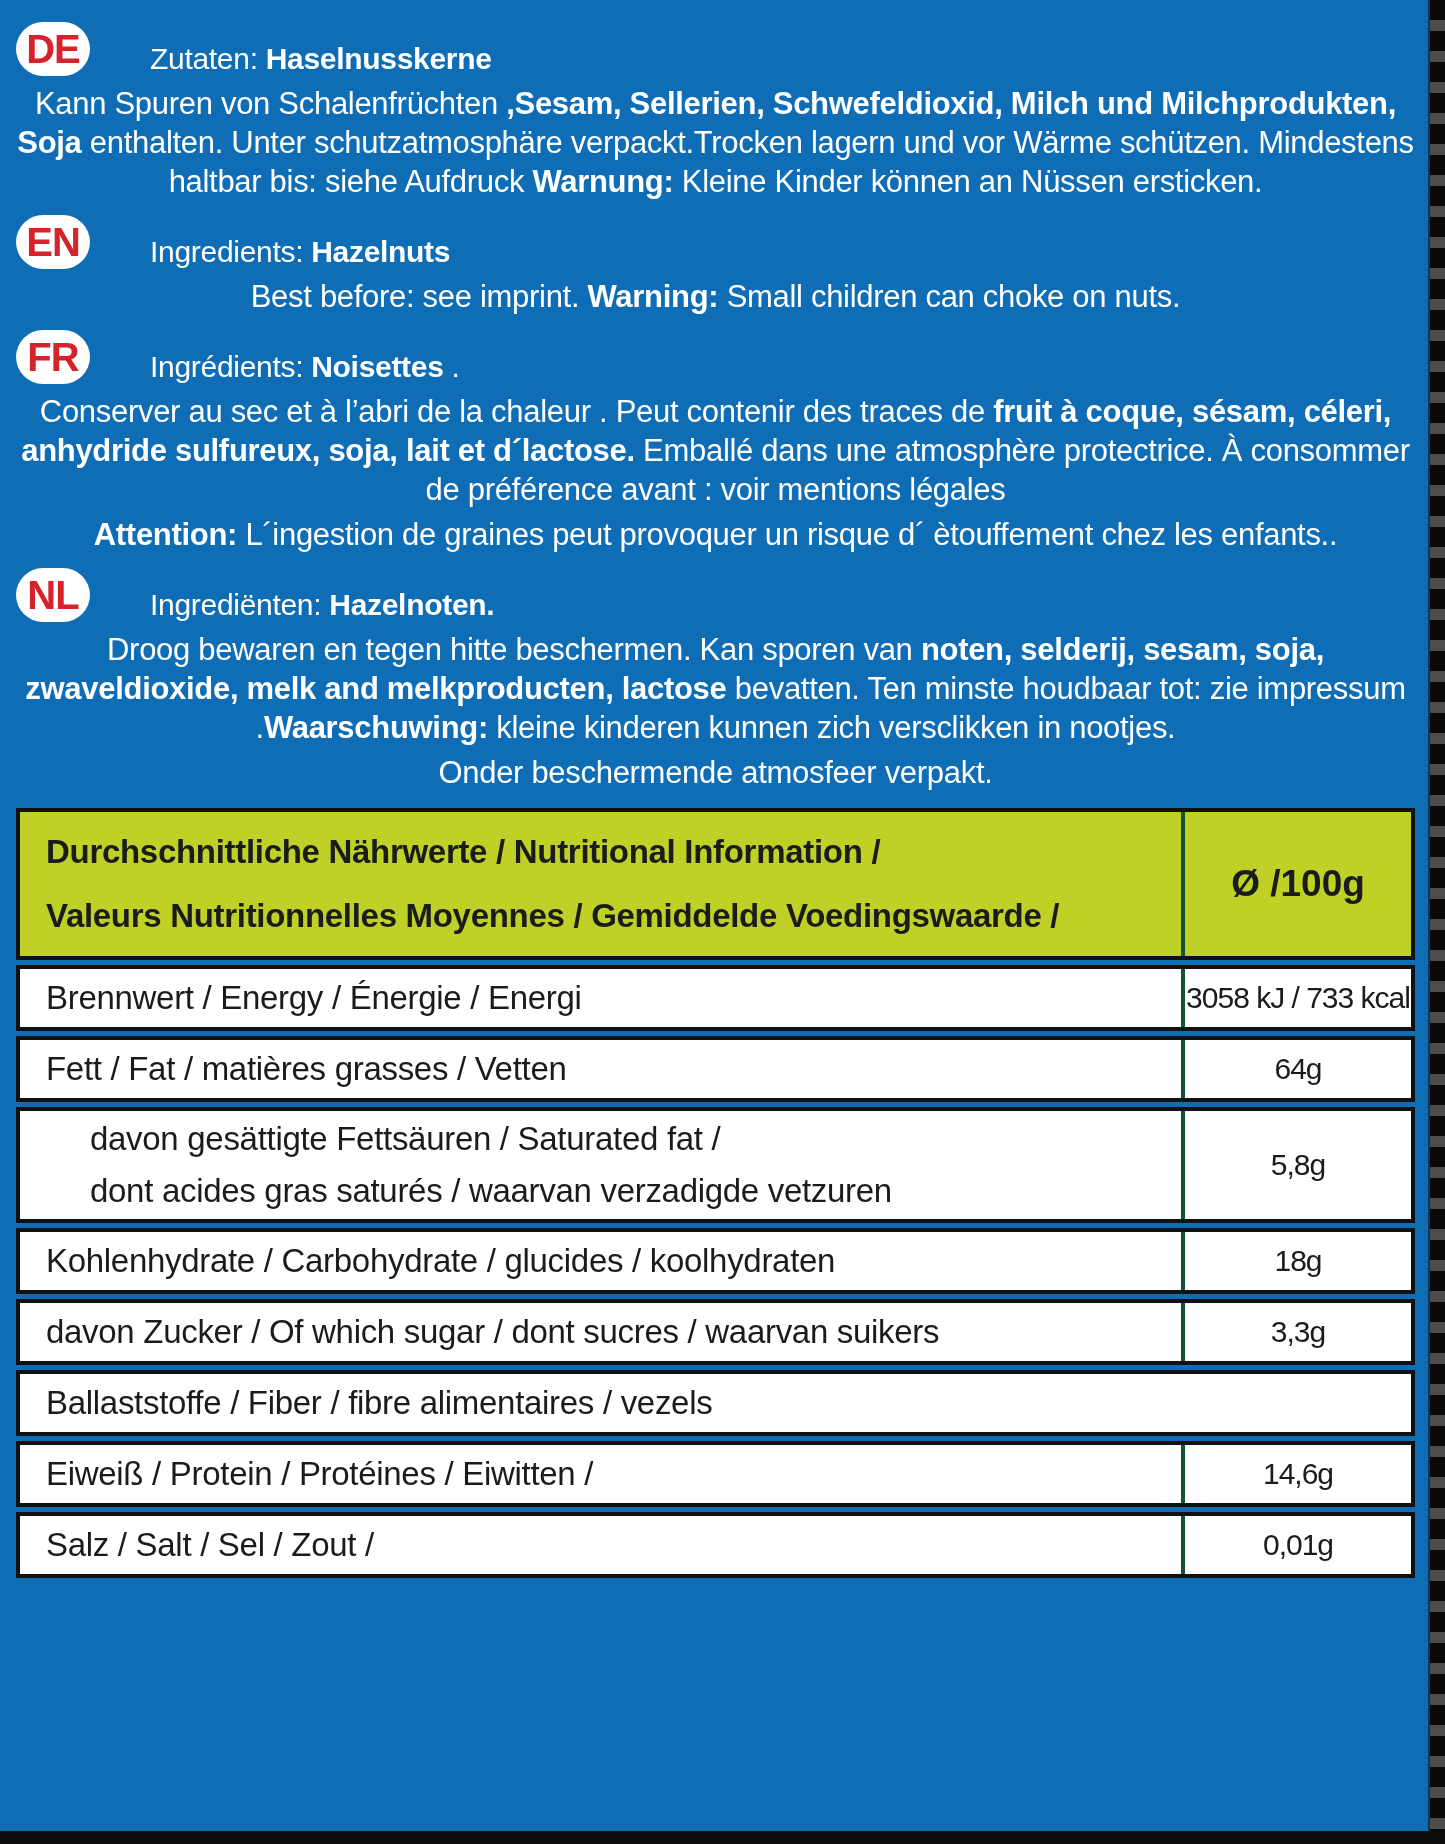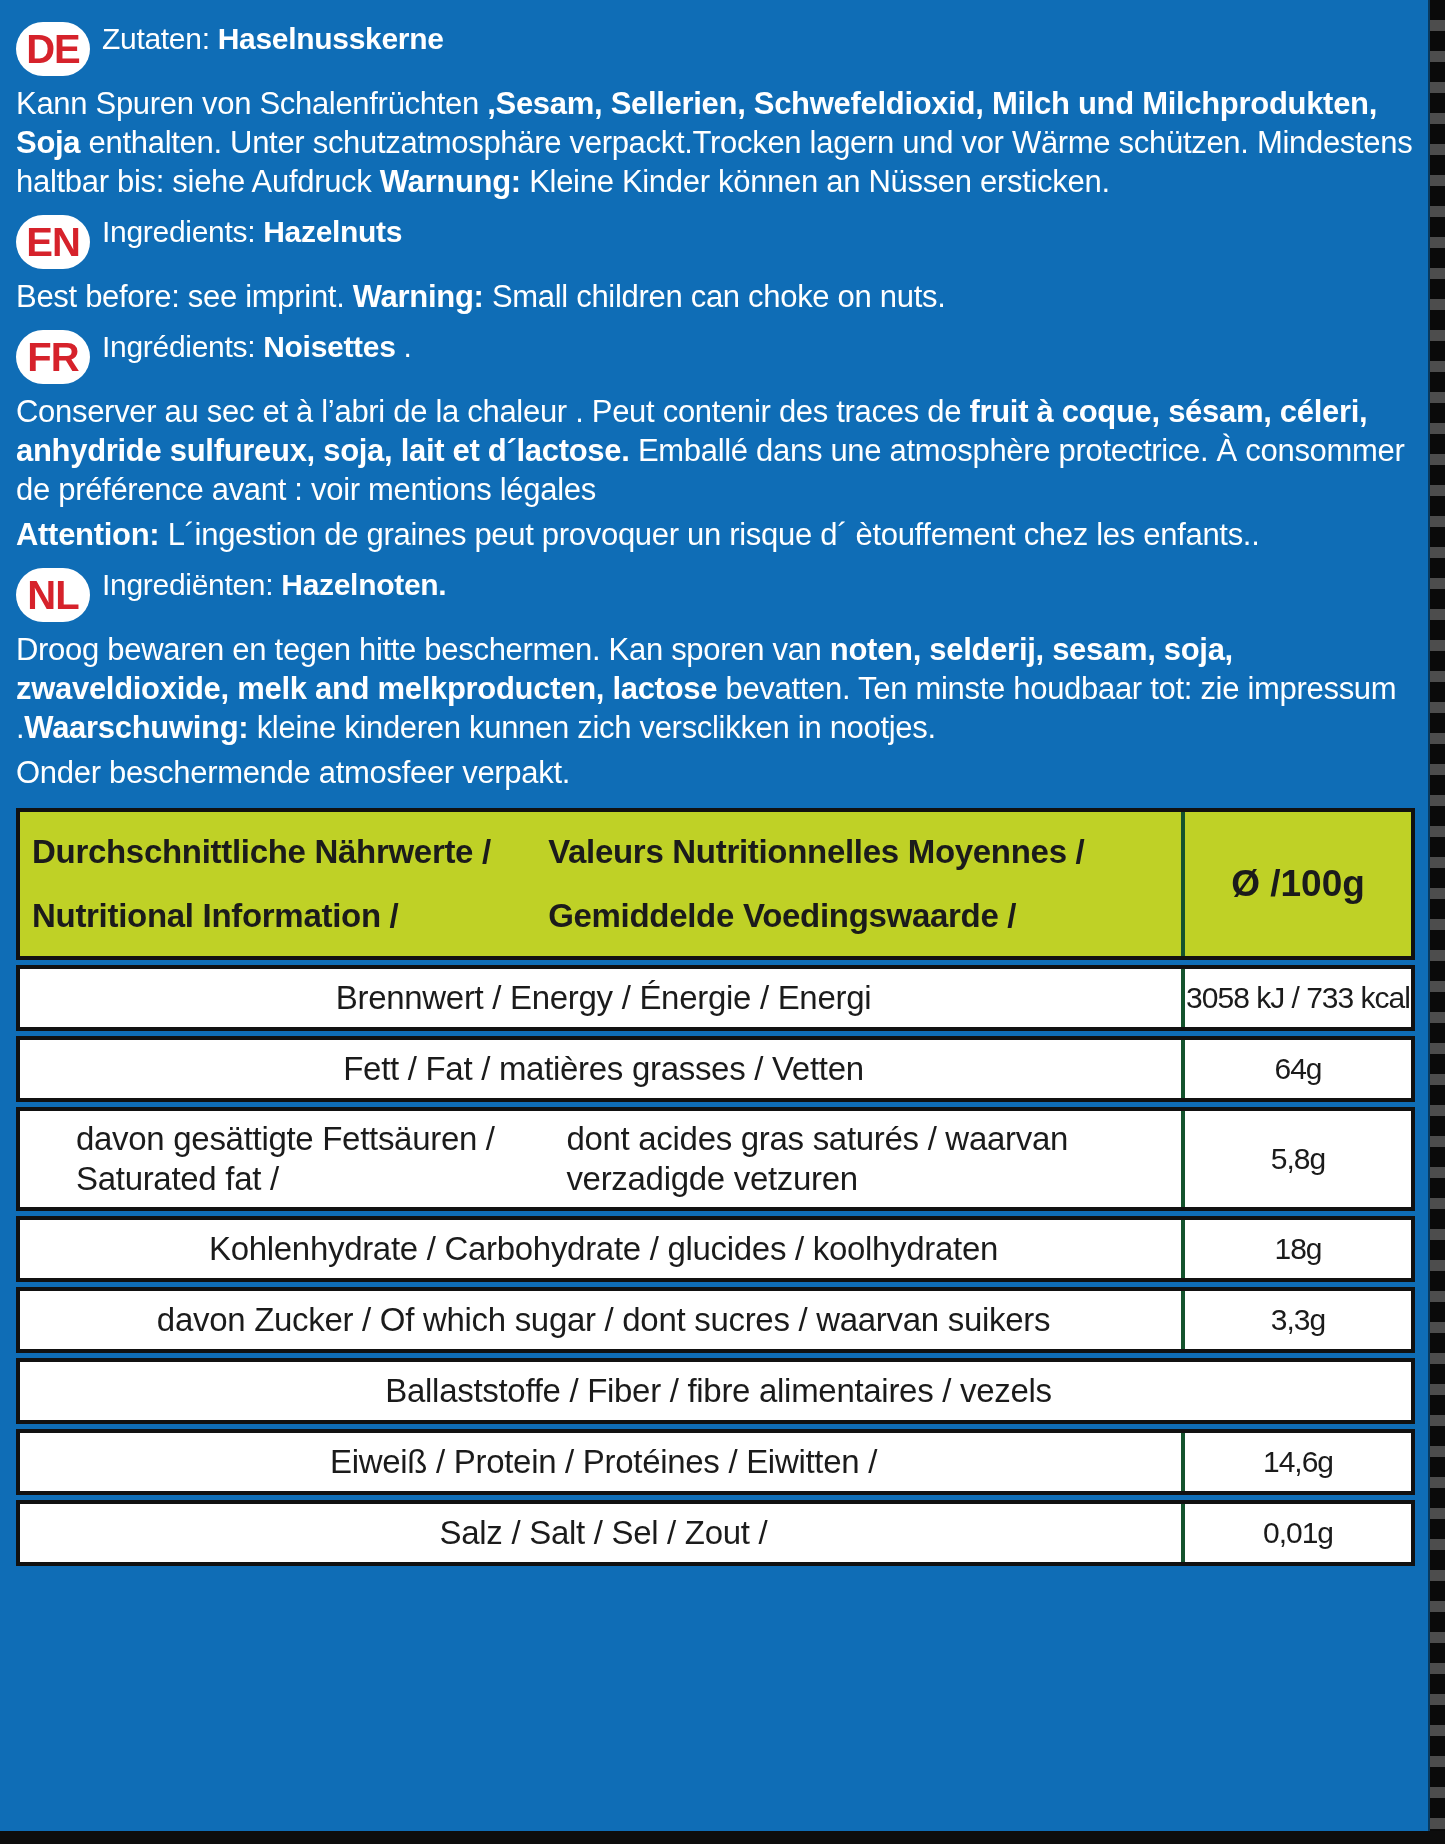--- a/index.html
+++ b/index.html
@@ -7,46 +7,46 @@
     background:#0f6db6;
     font-family:"Liberation Sans", sans-serif;
     color:#ffffff;
     position:relative;
   }
   .content{
     position:absolute; left:16px; top:12px; right:30px;
     letter-spacing:-0.3px;
   }
   .section{margin-bottom:14px;}
-  .intro-row{display:flex;align-items:flex-start;margin:10px 0 8px 0;}
+  .intro-row{display:flex;align-items:flex-end;margin:10px 0 8px 0;gap:48px;}
   .badge{
     background:#ffffff; color:#d6222b;
     font-weight:bold; font-size:40px;
     min-width:74px; height:54px;
     border-radius:28px;
     display:inline-flex; align-items:center; justify-content:center;
     margin-right:12px; letter-spacing:-1px;
   }
   .intro-text{font-size:30px;}
   .intro-text .b{font-weight:bold;}
-  .para{font-size:31px; line-height:39px; margin:0 0 6px 0;}
+  .para{font-size:31px; line-height:39px; margin:0 0 6px 0;text-align:center;}
   .para .b{font-weight:bold;}
   
   .ntable{margin:16px 0 0 0;}
   .nrow{
     display:flex; align-items:stretch;
     background:#ffffff; color:#1b1b1b;
     border:4px solid #111111;
     margin-bottom:5px;
   }
   .nrow.header{background:#bfd126; font-weight:bold;}
   .cell-label{
     flex:1; padding:8px 6px 8px 12px;
     font-size:33px; line-height:42px;
-    display:flex; flex-direction:row; justify-content:center;
+    display:flex; flex-direction:column; justify-content:center;margin-left:14px;
   }
   .nrow.header .cell-label{line-height:64px; font-size:33px;}
   .cell-value{
     width:218px; border-left:4px solid #14532d;
     display:flex; align-items:center; justify-content:center;
     font-size:30px; letter-spacing:-1px; white-space:nowrap;
     text-align:center; padding:4px;
   }
   .nrow.header .cell-value{font-size:37px; letter-spacing:0;}
   .indent{padding-left:56px;gap:12px;}

